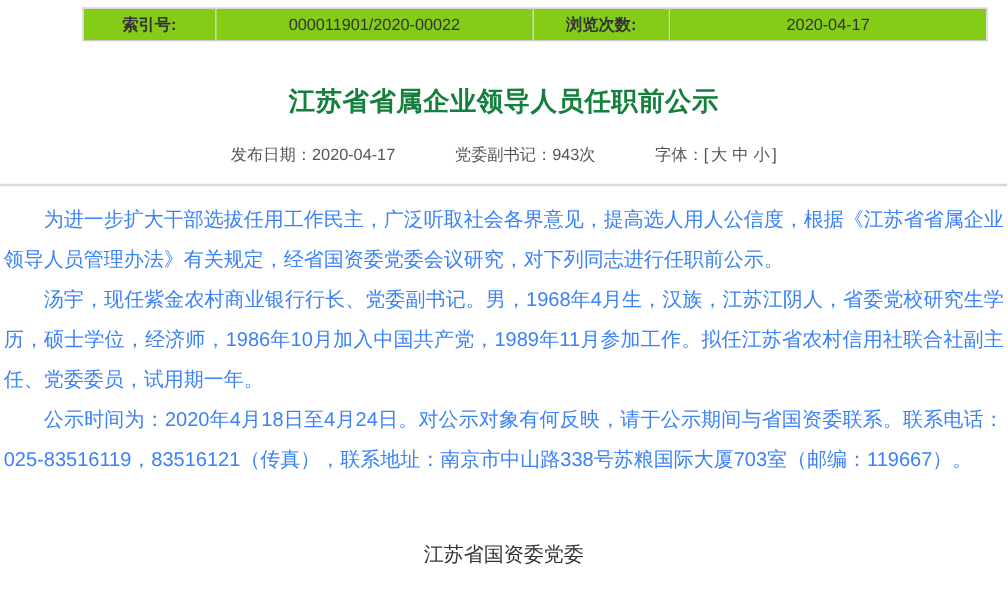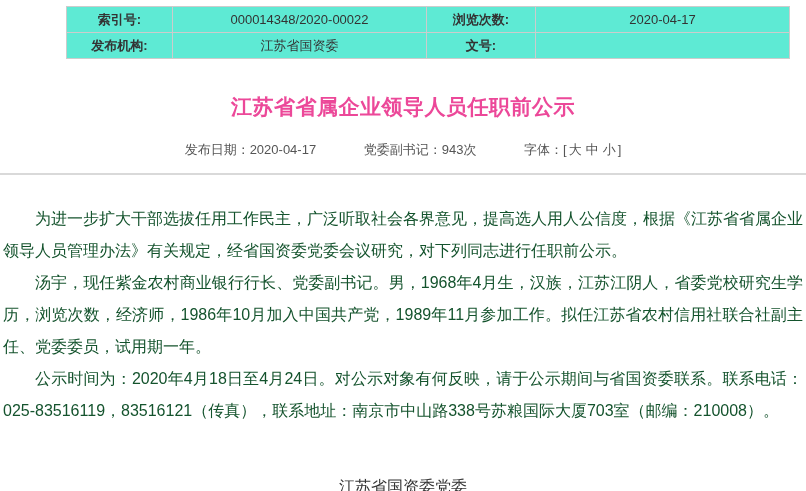--- a/index.html
+++ b/index.html
@@ -23,37 +23,37 @@
     margin: 6px 0 0 66px;
   }
   table.doc-table td {
     border: 1px solid #cccccc;
     height: 25px;
     text-align: center;
     vertical-align: middle;
     font-size: 13px;
     color: #333333;
     padding: 0 4px;
-    background: #5eead4;
+    background: #84cc16;
     overflow: hidden;
     white-space: nowrap;
   }
   table.doc-table td.lbl { font-weight: bold; }
   .col-l1 { width: 97px; }
   .col-v1 { width: 245px; }
   .col-l2 { width: 100px; }
   .col-v2 { width: 245px; }
 
   
   .doc-title {
     margin-top: 34px;
     text-align: center;
     font-size: 21px;
     font-weight: bold;
-    color: #ec4899;
+    color: #15803d;
     letter-spacing: 0.5px;
   }
   .doc-meta {
     margin-top: 20px;
     text-align: center;
     font-size: 13px;
     color: #555555;
   }
   .doc-meta .meta-item { margin: 0 22px; text-align: right; }
   .doc-meta .font-opt {
@@ -62,25 +62,25 @@
   }
   .divider {
     margin-top: 14px;
     border-top: 2px solid #d9d9d9;
     width: 100%;
     height: 0;
   }
 
   
   .doc-body {
-    margin-top: 28px;
+    margin-top: 12px;
     padding: 0 3px;
     font-size: 16px;
     line-height: 32px;
-    color: #14532d;
+    color: #3b82f6;
     text-align: justify;
   }
   .doc-body p {
     margin: 0;
     text-indent: 2em;
   }
   .sign-block {
     margin-top: 44px;
     text-align: center;
     font-size: 16px;
@@ -91,47 +91,41 @@
 </style>
 </head>
 <body>
 
 <div class="page">
 
   <table class="doc-table">
     <tbody>
         <tr>
       <td class="lbl col-l1">索引号:</td>
-      <td class="col-v1">000014348/2020-00022</td>
+      <td class="col-v1">000011901/2020-00022</td>
       <td class="lbl col-l2">浏览次数:</td>
       <td class="col-v2">2020-04-17</td>
-    </tr>
-    <tr>
-      <td class="lbl col-l1">发布机构:</td>
-      <td class="col-v1">江苏省国资委</td>
-      <td class="lbl col-l2">文号:</td>
-      <td class="col-v2"></td>
     </tr>
   </tbody>
     </table>
 
   <div class="doc-title">江苏省省属企业领导人员任职前公示</div>
 
   <div class="doc-meta">
     <span class="meta-item"><span>发布日期：</span><span>2020-04-17</span></span>
     <span class="meta-item"><span>党委副书记：</span><span>943次</span></span>
     <span class="meta-item"><span>字体：</span><span>[</span><span class="font-opt">大</span><span class="font-opt">中</span><span class="font-opt">小</span><span>]</span></span>
   </div>
 
   <div class="divider"></div>
 
   <div class="doc-body">
     <p>为进一步扩大干部选拔任用工作民主，广泛听取社会各界意见，提高选人用人公信度，根据《江苏省省属企业领导人员管理办法》有关规定，经省国资委党委会议研究，对下列同志进行任职前公示。</p>
-    <p>汤宇，现任紫金农村商业银行行长、党委副书记。男，1968年4月生，汉族，江苏江阴人，省委党校研究生学历，浏览次数，经济师，1986年10月加入中国共产党，1989年11月参加工作。拟任江苏省农村信用社联合社副主任、党委委员，试用期一年。</p>
-    <p>公示时间为：2020年4月18日至4月24日。对公示对象有何反映，请于公示期间与省国资委联系。联系电话：025-83516119，83516121（传真），联系地址：南京市中山路338号苏粮国际大厦703室（邮编：210008）。</p>
+    <p>汤宇，现任紫金农村商业银行行长、党委副书记。男，1968年4月生，汉族，江苏江阴人，省委党校研究生学历，硕士学位，经济师，1986年10月加入中国共产党，1989年11月参加工作。拟任江苏省农村信用社联合社副主任、党委委员，试用期一年。</p>
+    <p>公示时间为：2020年4月18日至4月24日。对公示对象有何反映，请于公示期间与省国资委联系。联系电话：025-83516119，83516121（传真），联系地址：南京市中山路338号苏粮国际大厦703室（邮编：119667）。</p>
   </div>
 
   <div class="sign-block">
     <div>江苏省国资委党委</div>
 
   </div>
 
 </div>
 
 </body></html>

